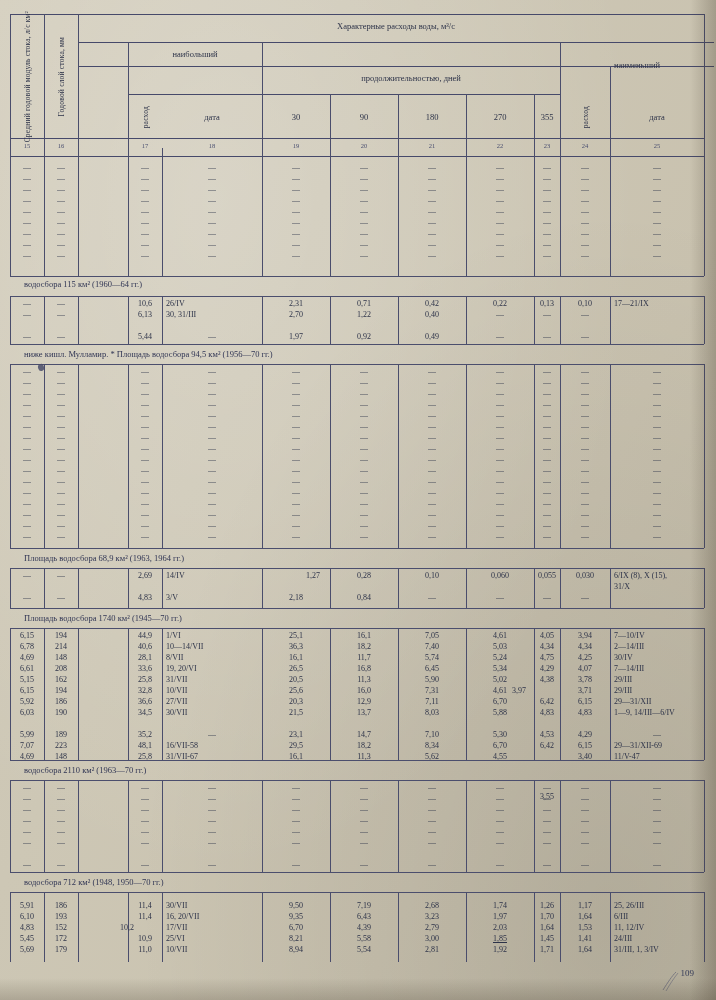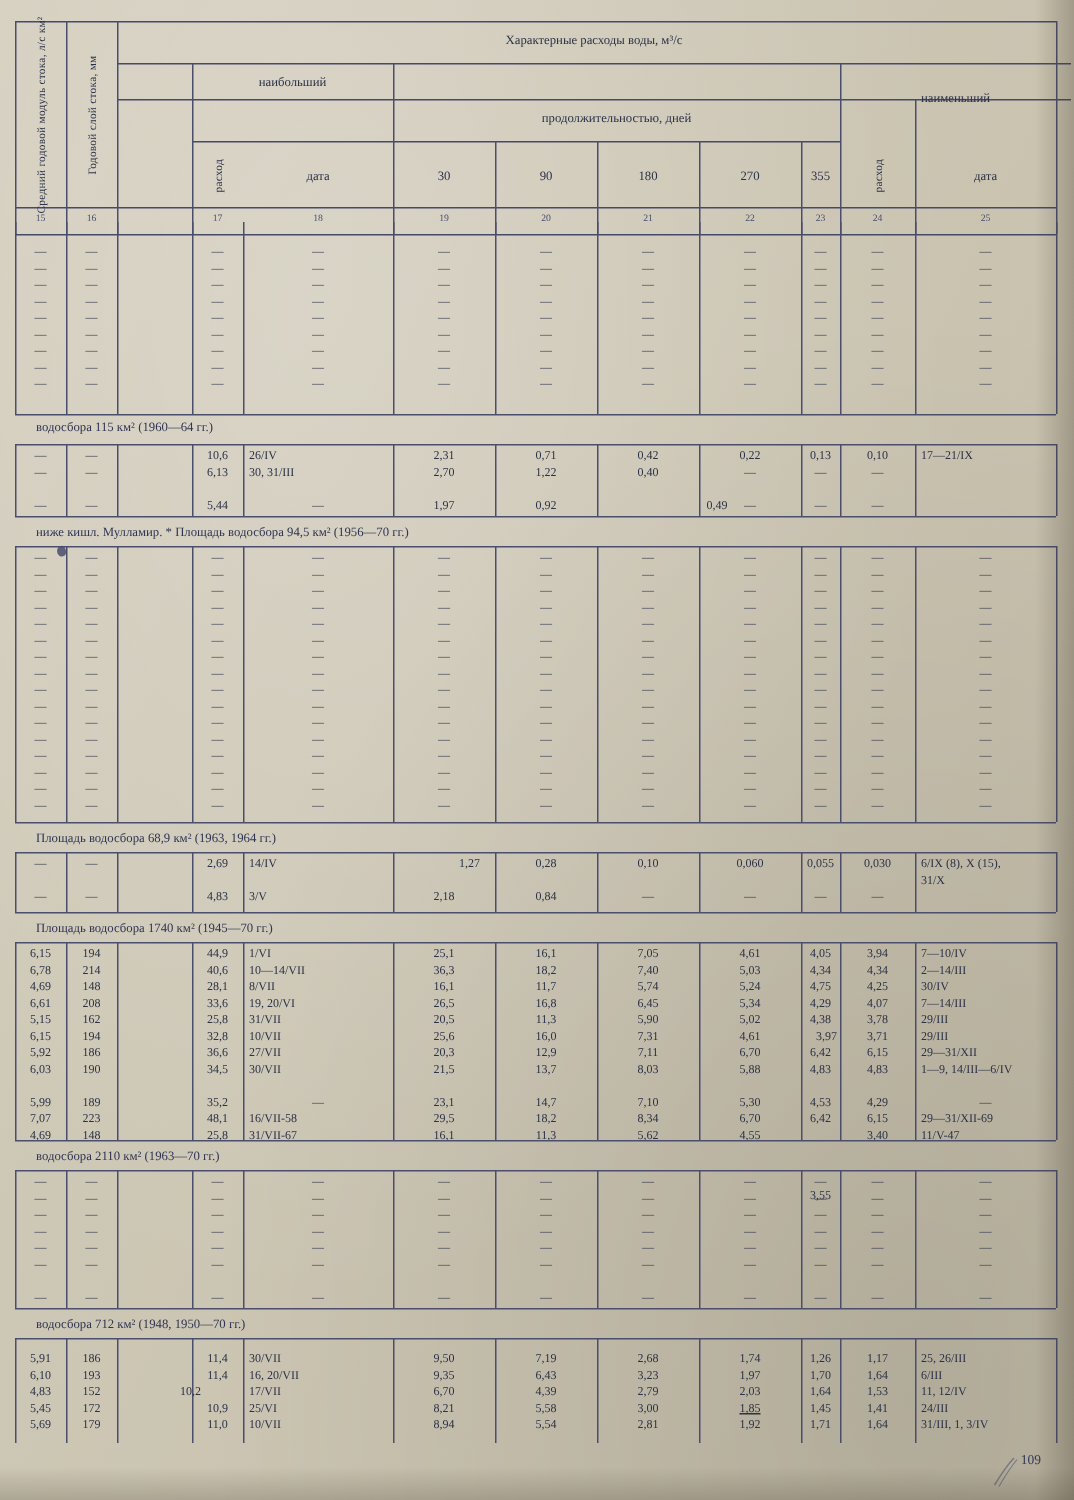--- a/index.html
+++ b/index.html
@@ -329,21 +329,21 @@
         <div class="cell" style="left: 550px; width: 50px;">—</div>
       </div>
       <div class="row" style="top: 172px;"></div>
       <div class="row" style="top: 183px;">
         <div class="cell" style="left: 0px; width: 34px;">—</div>
         <div class="cell" style="left: 34px; width: 34px;">—</div>
         <div class="cell" style="left: 118px; width: 34px;">5,44</div>
         <div class="cell" style="left: 152px; width: 100px;">—</div>
         <div class="cell" style="left: 252px; width: 68px;">1,97</div>
         <div class="cell" style="left: 320px; width: 68px;">0,92</div>
-        <div class="cell" style="left: 388px; width: 68px; margin-left: 46px;">0,49</div>
+        <div class="cell" style="left: 388px; width: 68px;">0,49</div>
         <div class="cell" style="left: 456px; width: 68px;">—</div>
         <div class="cell" style="left: 524px; width: 26px;">—</div>
         <div class="cell" style="left: 550px; width: 50px;">—</div>
       </div>
       <div class="hsep" style="top: 196px;"></div>
       <div class="caption" style="top: 201px;">ниже кишл. Мулламир. * Площадь водосбора 94,5 км² (1956—70 гг.)</div>
       <div class="hsep" style="top: 216px;"></div>
       <div class="vline" style="left: 0px; top: 216px; height: 184px;"></div>
       <div class="vline" style="left: 34px; top: 216px; height: 184px;"></div>
       <div class="vline" style="left: 68px; top: 216px; height: 184px;"></div>
@@ -692,21 +692,21 @@
       </div>
       <div class="row" style="top: 537px;">
         <div class="cell" style="left: 0px; width: 34px;">6,15</div>
         <div class="cell" style="left: 34px; width: 34px;">194</div>
         <div class="cell" style="left: 118px; width: 34px;">32,8</div>
         <div class="cell l" style="left: 152px; width: 100px;">10/VII</div>
         <div class="cell" style="left: 252px; width: 68px;">25,6</div>
         <div class="cell" style="left: 320px; width: 68px;">16,0</div>
         <div class="cell" style="left: 388px; width: 68px;">7,31</div>
         <div class="cell" style="left: 456px; width: 68px;">4,61</div>
-        <div class="cell" style="left: 528px; width: 26px;">3,97</div>
+        <div class="cell" style="left: 496px; width: 26px;">3,97</div>
         <div class="cell" style="left: 550px; width: 50px;">3,71</div>
         <div class="cell l" style="left: 600px; width: 94px;">29/III</div>
       </div>
       <div class="row" style="top: 548px;">
         <div class="cell" style="left: 0px; width: 34px;">5,92</div>
         <div class="cell" style="left: 34px; width: 34px;">186</div>
         <div class="cell" style="left: 118px; width: 34px;">36,6</div>
         <div class="cell l" style="left: 152px; width: 100px;">27/VII</div>
         <div class="cell" style="left: 252px; width: 68px;">20,3</div>
         <div class="cell" style="left: 320px; width: 68px;">12,9</div>

